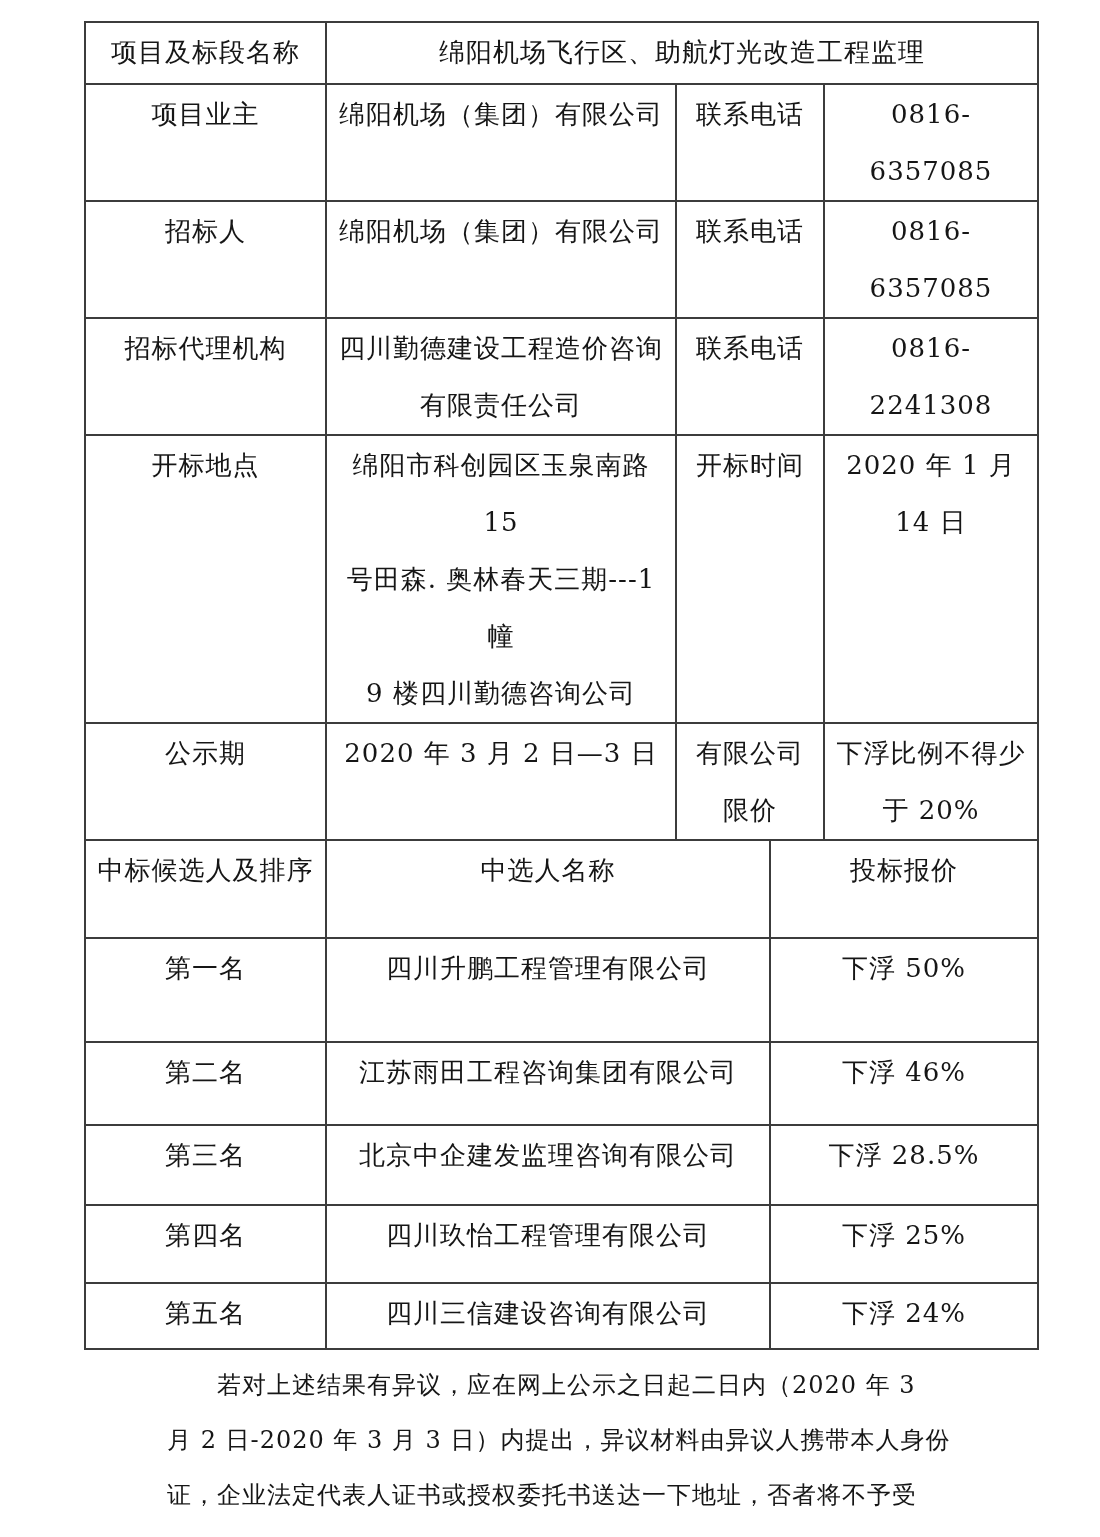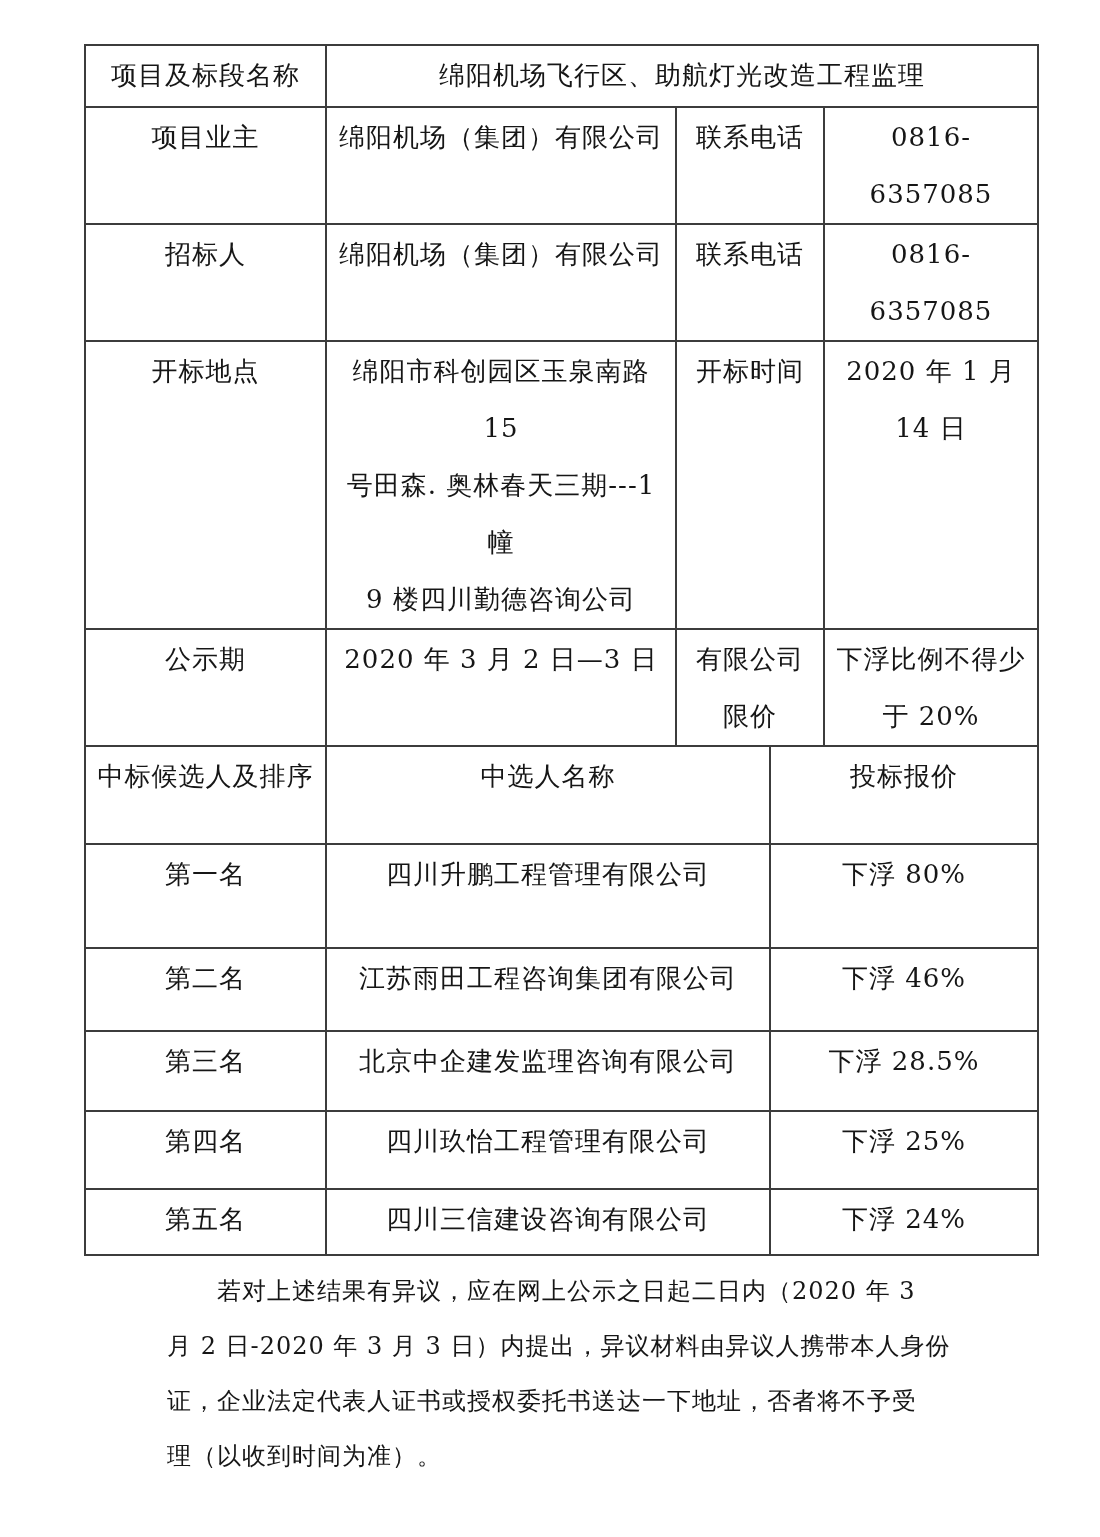--- a/index.html
+++ b/index.html
@@ -13,21 +13,21 @@
     color: #161616;
     font-family: "DejaVu Serif", "Liberation Serif", serif;
     overflow: hidden;
   }
   table.tbl {
     border-collapse: collapse;
     table-layout: fixed;
     margin-left: 84px;
     width: 953px;
   }
-  table.tbl-a { margin-top: 44px; border-radius: 28px; }
+  table.tbl-a { margin-top: 21px; border-radius: 28px; }
   table.tbl-b { margin-top: -2px; }
   .tbl td {
     border: 2px solid #3c3c3c;
     vertical-align: top;
     text-align: center;
     font-size: 26px;
     letter-spacing: 1px;
     line-height: 57px;
     padding: 1px 8px 0 8px;
     white-space: pre-line;
@@ -67,20 +67,27 @@
       <td>绵阳机场（集团）有限公司</td>
       <td>联系电话</td>
       <td>0816-6357085</td>
     </tr>
     <tr style="height:57px">
       <td>招标人</td>
       <td>绵阳机场（集团）有限公司</td>
       <td>联系电话</td>
       <td>0816-6357085</td>
     </tr>
+    <tr style="height:113px">
+      <td>招标代理机构</td>
+      <td>四川勤德建设工程造价咨询
+有限责任公司</td>
+      <td>联系电话</td>
+      <td>0816-2241308</td>
+    </tr>
     <tr style="height:177px">
       <td>开标地点</td>
       <td>绵阳市科创园区玉泉南路 15
 号田森. 奥林春天三期---1 幢
 9 楼四川勤德咨询公司</td>
       <td>开标时间</td>
       <td>2020 年 1 月 14 日</td>
     </tr>
     <tr style="height:115px">
       <td>公示期</td>
@@ -101,21 +108,21 @@
     </colgroup>
     <tbody>
         <tr style="height:98px">
       <td>中标候选人及排序</td>
       <td>中选人名称</td>
       <td>投标报价</td>
     </tr>
     <tr style="height:104px">
       <td>第一名</td>
       <td>四川升鹏工程管理有限公司</td>
-      <td>下浮 80%</td>
+      <td>下浮 50%</td>
     </tr>
     <tr style="height:83px">
       <td>第二名</td>
       <td>江苏雨田工程咨询集团有限公司</td>
       <td>下浮 46%</td>
     </tr>
     <tr style="height:80px">
       <td>第三名</td>
       <td>北京中企建发监理咨询有限公司</td>
       <td>下浮 28.5%</td>

